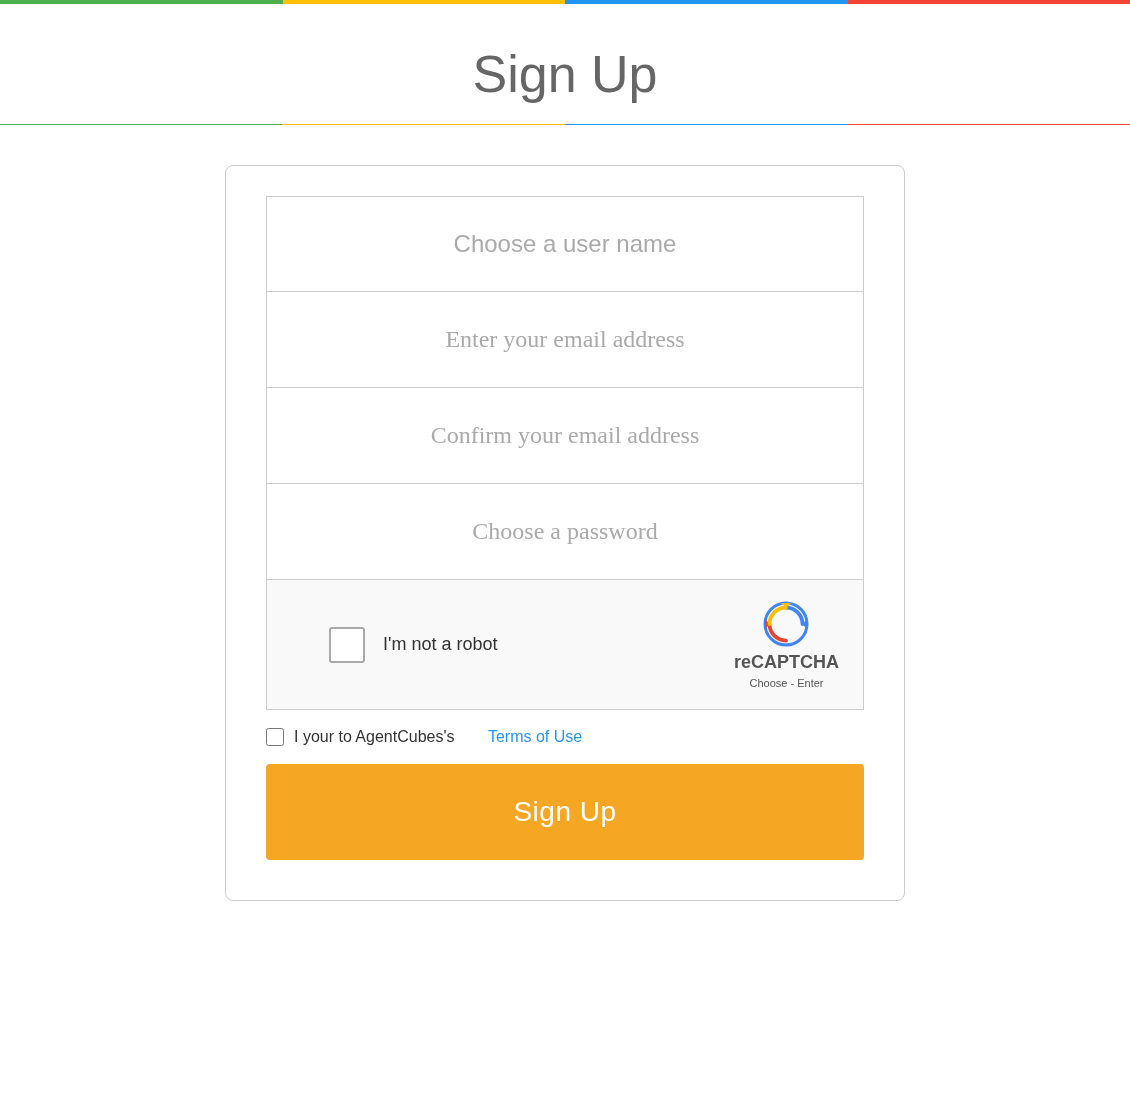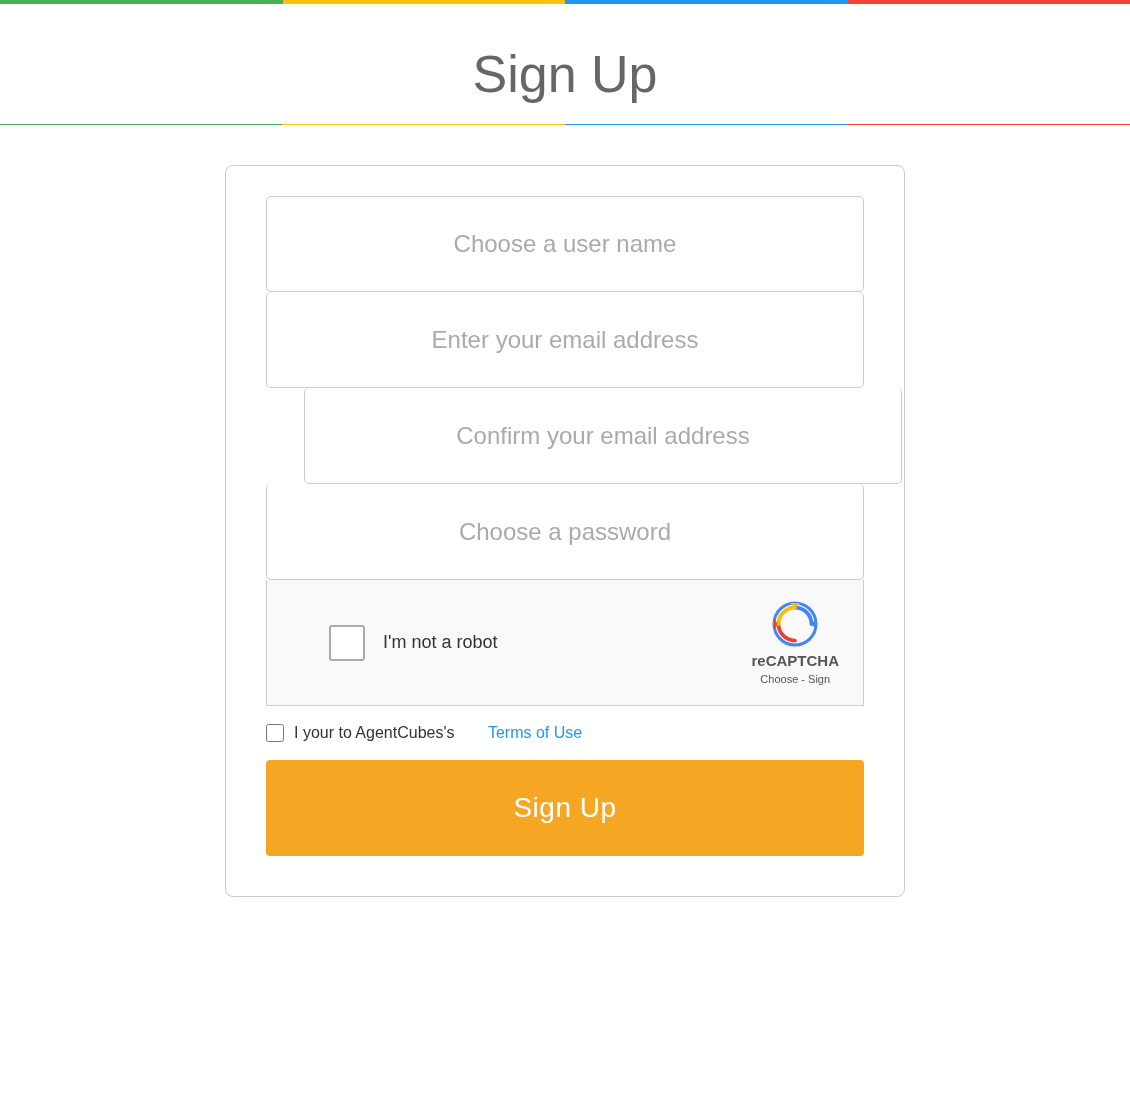--- a/index.html
+++ b/index.html
@@ -49,41 +49,42 @@
       border-radius: 8px;
       padding: 30px 40px 40px;
       width: 680px;
       background: #fff;
     }
 
     .input-field {
       width: 100%;
       height: 96px;
       border: 1px solid #ccc;
-      border-radius: 5px;
+      border-radius: 0;
       font-size: 24px;
       color: #999;
       text-align: center;
       padding: 0 20px;
       outline: none;
       background: #fff;
       display: block;
       margin-bottom: 0;
     }
 
     .input-field::placeholder {
       color: #aaa;
     }
 
     .input-wrapper {
       width: 100%;
     }
 
     .input-wrapper + .input-wrapper .input-field {
       border-top: none;
+      font-family: Liberation Serif, serif;
     }
 
     .recaptcha-box {
       width: 100%;
       border: 1px solid #ccc;
       border-top: none;
       background: #f9f9f9;
       padding: 20px 24px;
       display: flex;
       align-items: center;
@@ -119,21 +120,21 @@
       align-items: center;
       gap: 4px;
     }
 
     .recaptcha-icon {
       width: 48px;
       height: 48px;
     }
 
     .recaptcha-brand {
-      font-size: 15px;
+      font-size: 18px;
       color: #555;
       font-weight: bold;
     }
 
     .recaptcha-links {
       font-size: 11px;
       color: #555;
     }
 
     .recaptcha-links a {
@@ -206,21 +207,21 @@
       <input type="text" class="input-field" placeholder="Choose a user name" style="">
     </div>
 
     
     <div class="input-wrapper">
       <input type="email" class="input-field" style="border-top: none;" placeholder="Enter your email address">
     </div>
 
     
     <div class="input-wrapper">
-      <input type="email" class="input-field" style="border-top: none; margin-left: 38px;" placeholder="Confirm your email address">
+      <input type="email" class="input-field" style="border-top: none;" placeholder="Confirm your email address">
     </div>
 
     
     <div class="input-wrapper">
       <input type="password" class="input-field" style="border-top: none;" placeholder="Choose a password">
     </div>
 
     
     <div class="recaptcha-box">
       <div class="recaptcha-left">
@@ -237,21 +238,21 @@
           <polygon points="54,32 60,25 60,39" fill="#4285F4"></polygon>
           <path d="M 32 54 A 22 22 0 0 1 10 32" fill="none" stroke="#EA4335" stroke-width="5" stroke-linecap="round"></path>
           <polygon points="10,32 4,25 4,39" fill="#EA4335"></polygon>
           <path d="M 10 32 A 22 22 0 0 1 32 10" fill="none" stroke="#FBBC04" stroke-width="5" stroke-linecap="round"></path>
           <polygon points="32,10 25,4 39,4" fill="#FBBC04"></polygon>
         </svg>
         <span class="recaptcha-brand">reCAPTCHA</span>
         <span class="recaptcha-links">
           <a href="#">Choose</a>
           <span> - </span>
-          <a href="#">Sign</a>
+          <a href="#">Enter</a>
         </span>
       </div>
     </div>
 
     
     <div class="terms-row">
       <input type="checkbox" class="terms-checkbox" style="">
       <span class="terms-text">
         <span>I your to AgentCubes's </span><a href="#" class="terms-link">Terms of Use</a>
       </span>

